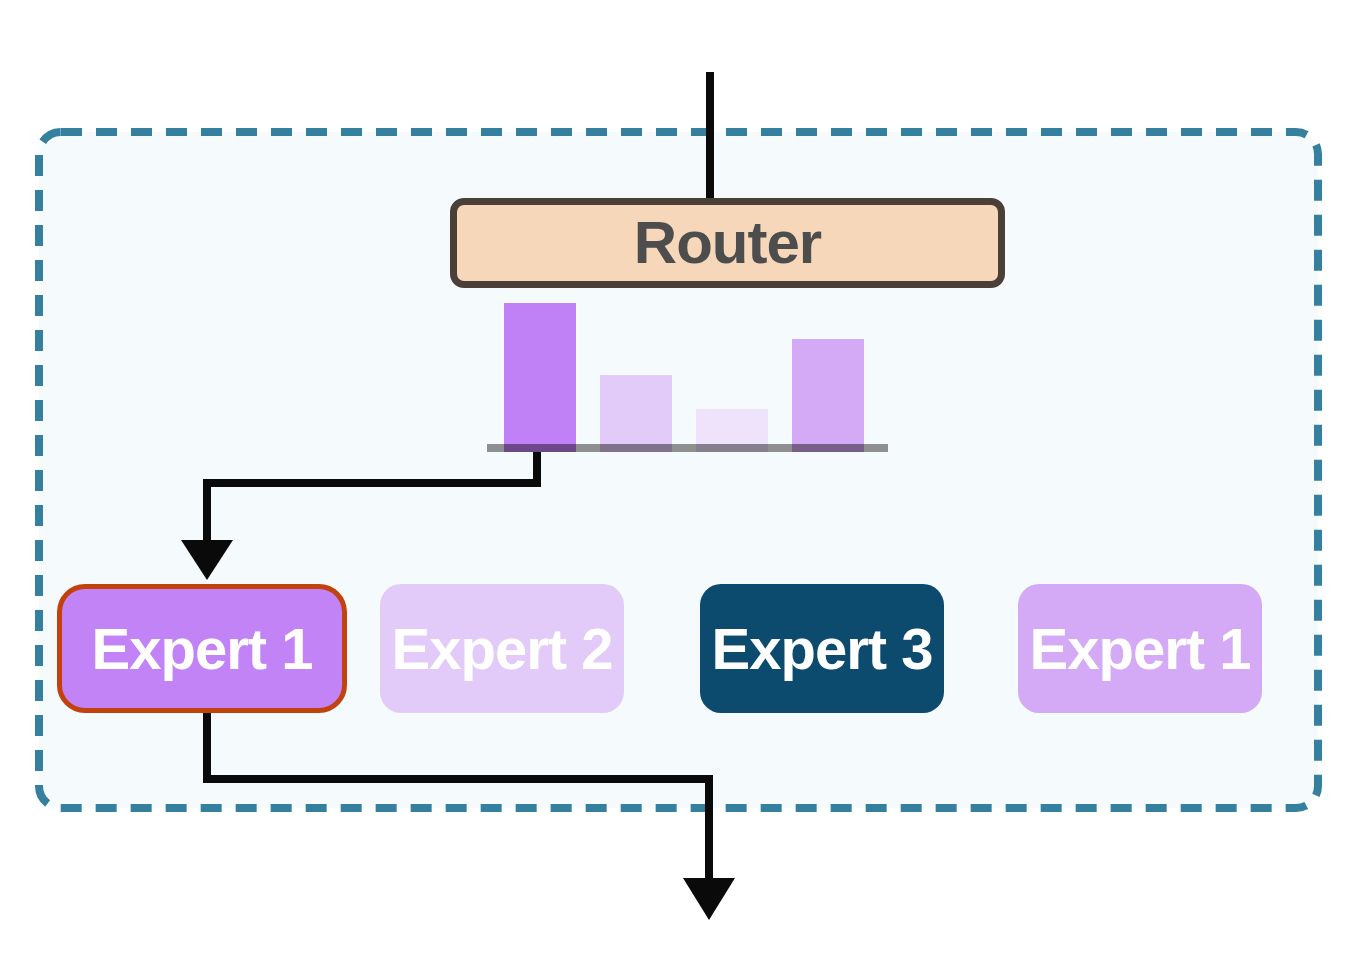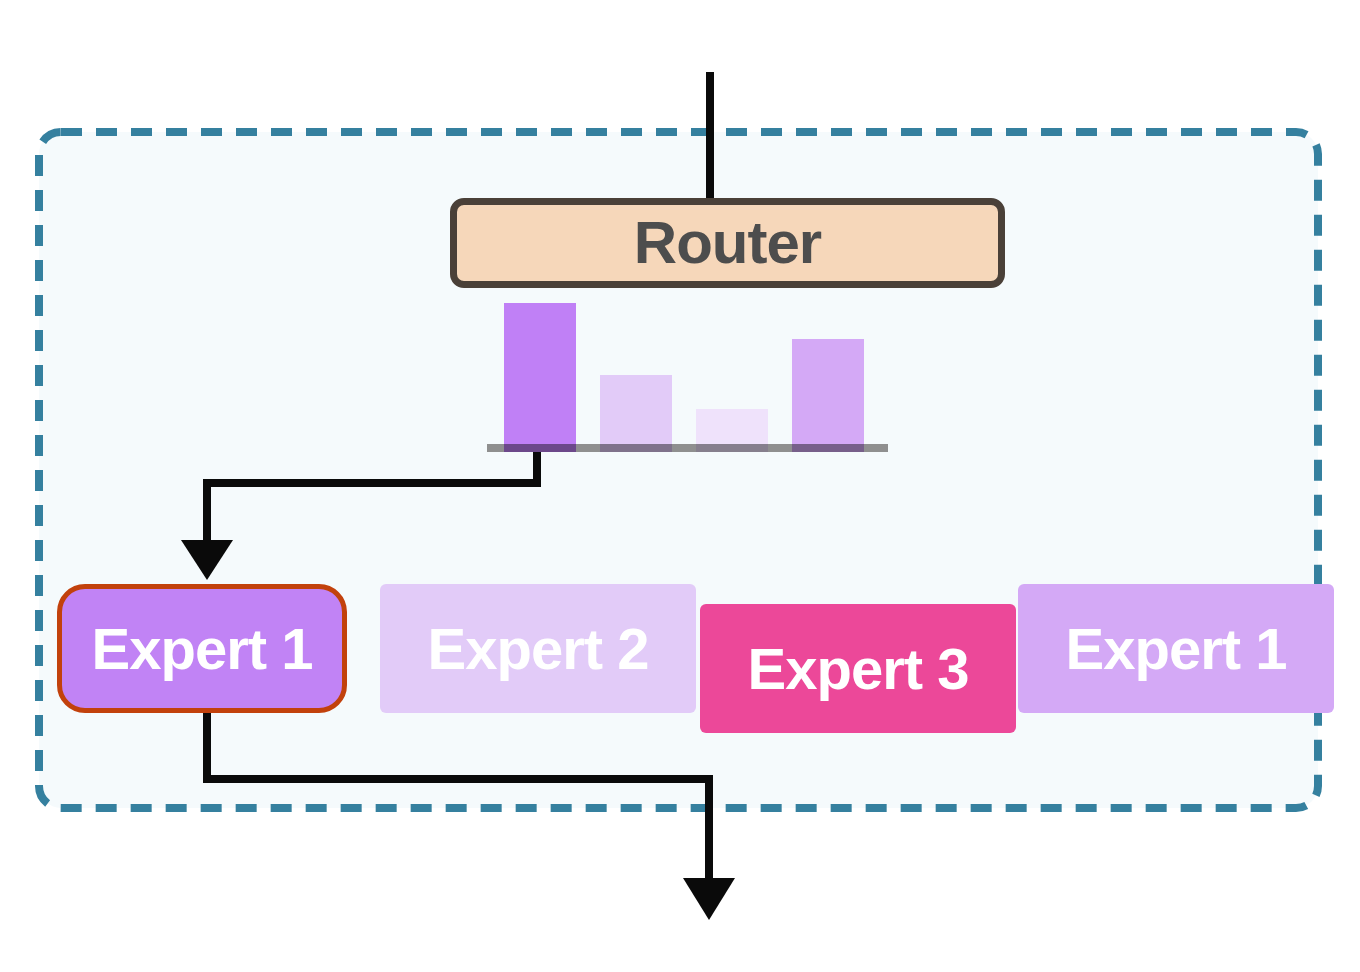--- a/index.html
+++ b/index.html
@@ -34,23 +34,23 @@
   .chart .bar{
     position:absolute;bottom:0;width:72px;
   }
   .chart .baseline{
     position:absolute;left:0;bottom:0;width:401px;height:8px;
     mix-blend-mode:multiply;
   }
 
   .expert{
     position:absolute;
-    top:584px;height:129px;width:316px;
+    top:584px;height:129px;width:244px;
     box-sizing:border-box;
-    border-radius:6px;
+    border-radius:21px;
     display:flex;align-items:center;justify-content:center;
     color:#ffffff;font-size:58px;font-weight:700;letter-spacing:-1px;
   }
   .expert.selected{
     border:5px solid #c2410c;
     border-radius:28px;
     width:290px;
   }
   .e1{left:57px;}
   .e2{left:380px;}
@@ -89,21 +89,21 @@
         <div class="bar" style="left: 305px; height: 113px; background: rgb(212, 169, 246);"></div>
         <div class="baseline" style="background: rgb(143, 143, 143);"></div>
     </div>
 
     <div class="expert selected e1" style="background: rgb(193, 131, 245);">
       <span>Expert 1</span>
     </div>
     <div class="expert e2" style="background: rgb(226, 203, 248);">
       <span>Expert 2</span>
     </div>
-    <div class="expert e3" style="background: #ec4899; margin-top: 20px;">
+    <div class="expert e3" style="background: #0c4a6e;">
       <span>Expert 3</span>
     </div>
     <div class="expert e4" style="background: rgb(212, 169, 246);">
       <span>Expert 1</span>
     </div>
 
   </div>
 </div>
 
 </body></html>

